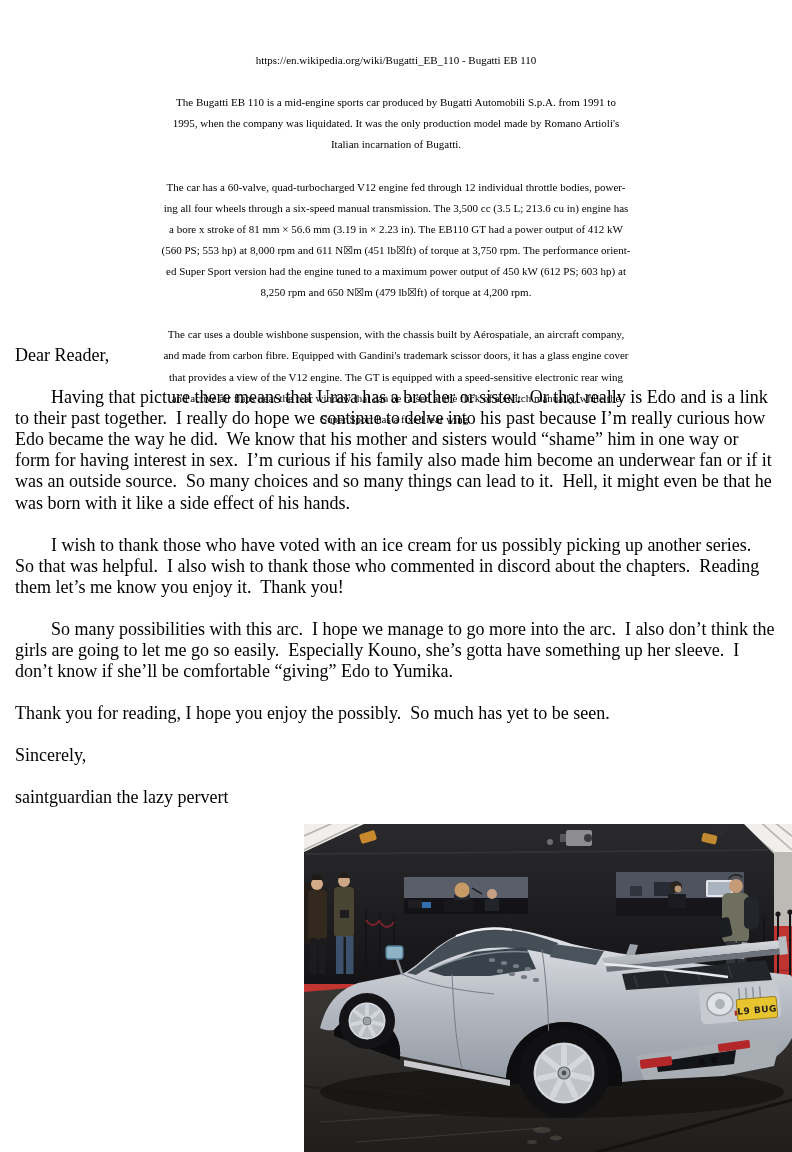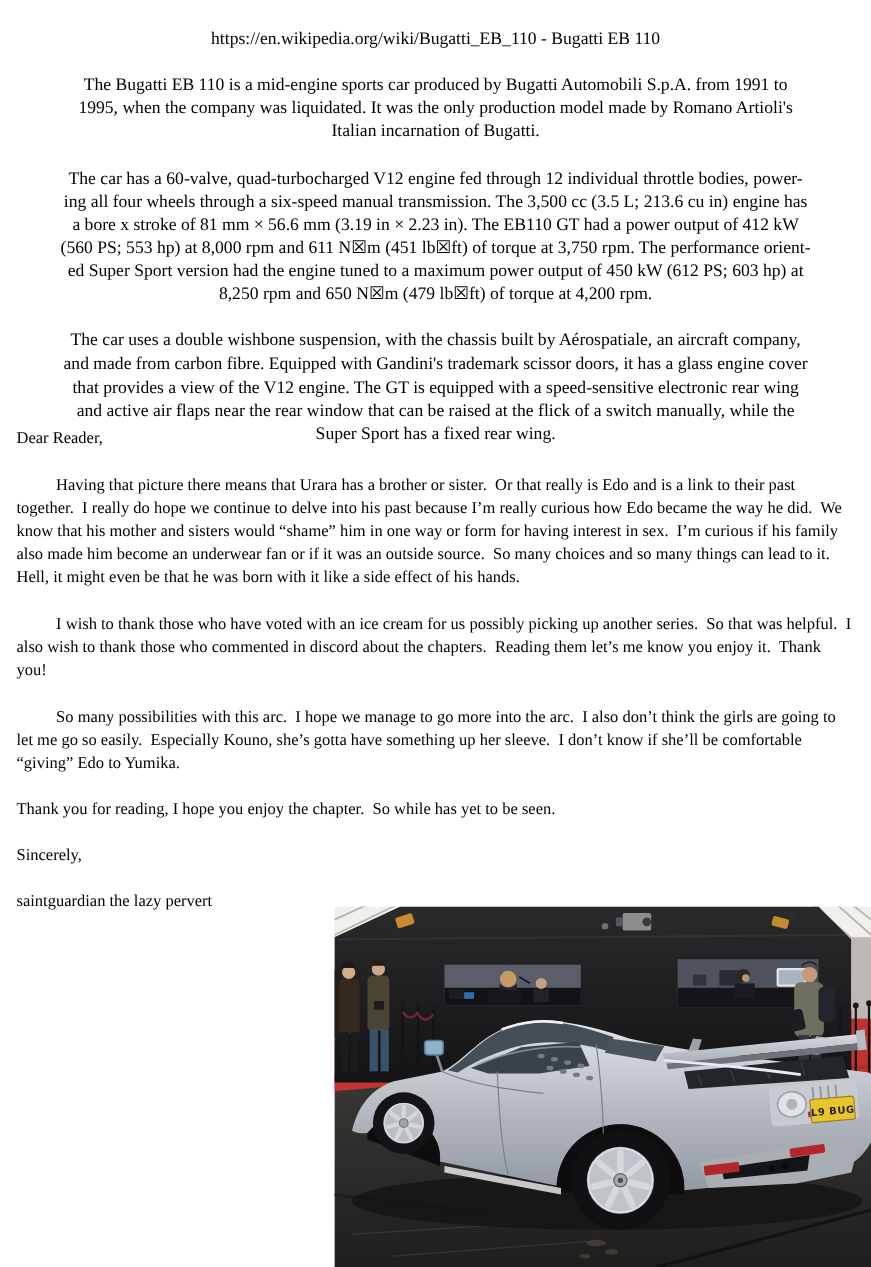--- a/index.html
+++ b/index.html
@@ -3,28 +3,28 @@
 <meta charset="utf-8">
 <style>
   html,body{margin:0;padding:0;}
   body{
     width:792px;height:1152px;position:relative;background:#ffffff;
     font-family:"Liberation Serif", "DejaVu Serif", serif;color:#000;
     overflow:hidden;
   }
   .page{position:absolute;inset:0;background:#fff;overflow:hidden;}
   .wiki{
-    position:absolute;top:4px;left:8px;right:8px;
-    text-align:center;font-size:16px;line-height:21.1px;
+    position:absolute;top:29px;left:8px;right:8px;
+    text-align:center;font-size:11px;line-height:21.1px;
     white-space:pre-line;
   }
   .wiki div{margin:0;}
   .letter{
     position:absolute;top:345px;left:15px;width:762px;
-    font-size:15px;line-height:21.1px;margin-top:44px;
+    font-size:18px;line-height:21.1px;
   }
   .letter p{margin:0 0 21px 0;white-space:pre-wrap;}
   .letter p.indent{text-indent:36px;}
   .photo{
     position:absolute;left:304px;top:824px;width:488px;height:328px;display:block;
   }
 </style>
 </head>
 <body>
 
@@ -46,21 +46,21 @@
 that provides a view of the V12 engine. The GT is equipped with a speed-sensitive electronic rear wing
 and active air flaps near the rear window that can be raised at the flick of a switch manually, while the
 Super Sport has a fixed rear wing.</div>
   </div>
 
   <div class="letter">
     <p>Dear Reader,</p>
     <p class="indent">Having that picture there means that Urara has a brother or sister.  Or that really is Edo and is a link to their past together.  I really do hope we continue to delve into his past because I’m really curious how Edo became the way he did.  We know that his mother and sisters would “shame” him in one way or form for having interest in sex.  I’m curious if his family also made him become an underwear fan or if it was an outside source.  So many choices and so many things can lead to it.  Hell, it might even be that he was born with it like a side effect of his hands.</p>
     <p class="indent">I wish to thank those who have voted with an ice cream for us possibly picking up another series.  So that was helpful.  I also wish to thank those who commented in discord about the chapters.  Reading them let’s me know you enjoy it.  Thank you!</p>
     <p class="indent">So many possibilities with this arc.  I hope we manage to go more into the arc.  I also don’t think the girls are going to let me go so easily.  Especially Kouno, she’s gotta have something up her sleeve.  I don’t know if she’ll be comfortable “giving” Edo to Yumika.</p>
-    <p>Thank you for reading, I hope you enjoy the chapter.  So while has yet to be seen.</p>
+    <p>Thank you for reading, I hope you enjoy the possibly.  So much has yet to be seen.</p>
     <p>Sincerely,</p>
     <p>saintguardian the lazy pervert</p>
   </div>
 
   <svg class="photo" viewBox="0 0 488 328" xmlns="http://www.w3.org/2000/svg" preserveAspectRatio="none">
     <defs>
       <linearGradient id="wallGrad" x1="0" y1="0" x2="0" y2="1">
         <stop offset="0" stop-color="#2a292c"></stop>
           <stop offset="1" stop-color="#141316"></stop>
       </linearGradient>

